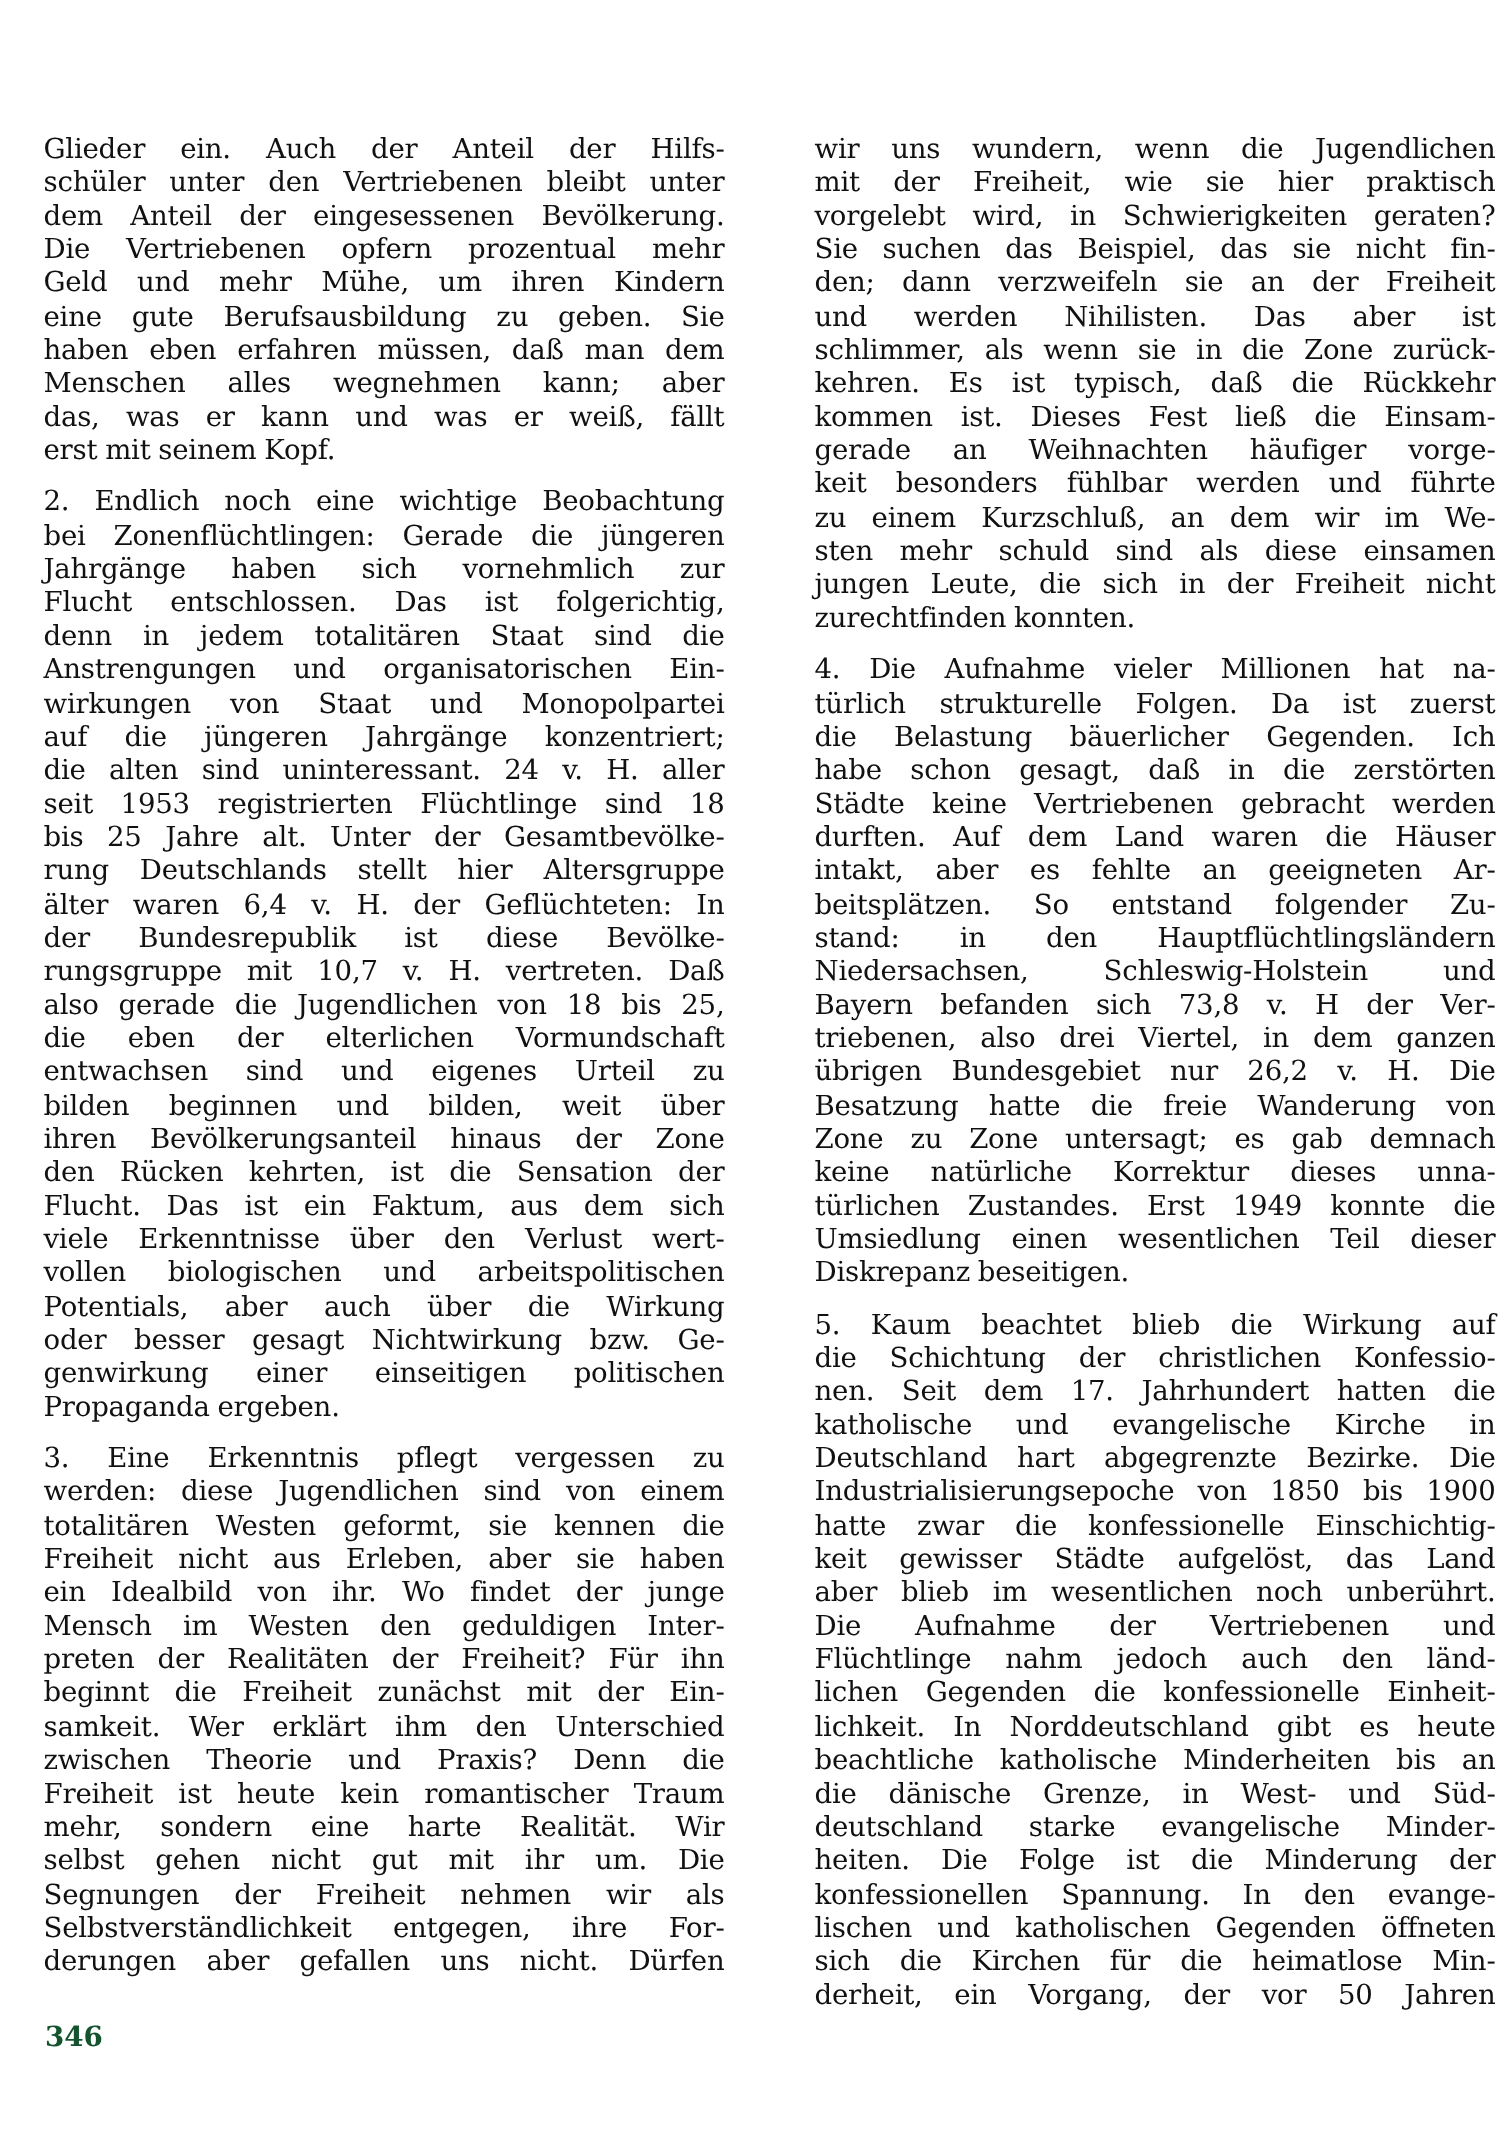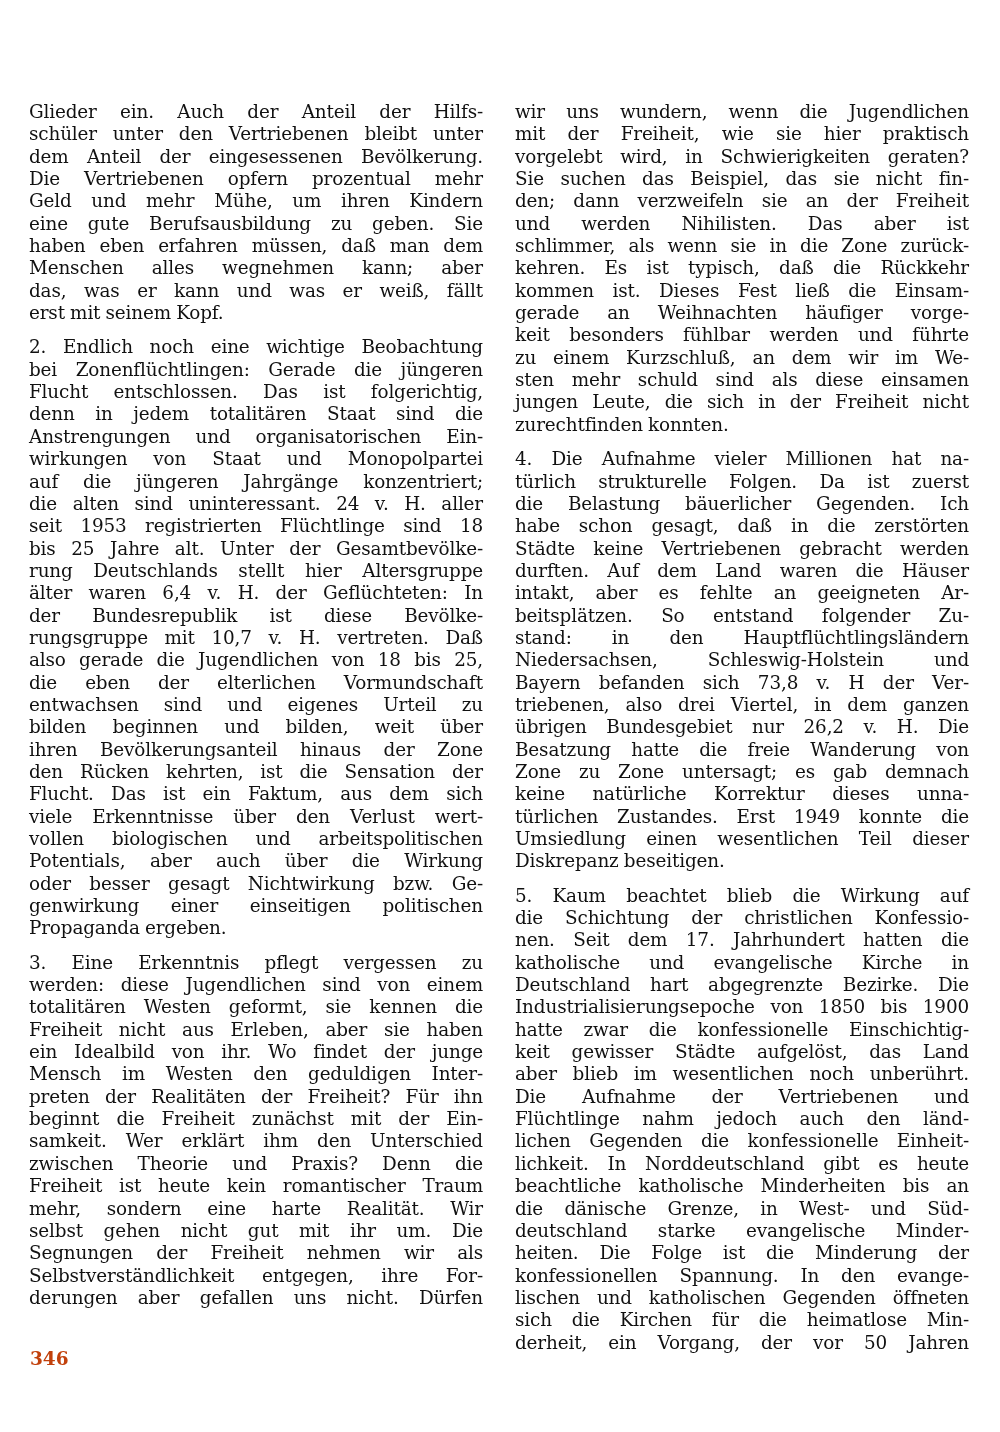--- a/index.html
+++ b/index.html
@@ -1,39 +1,39 @@
 <!DOCTYPE html>
 <html><head>
 <meta charset="utf-8">
 <style>
   html, body { margin: 0; padding: 0; background: #ffffff; }
   body { width: 1000px; height: 1432px; position: relative; overflow: hidden; }
   .page { position: absolute; left: 0; top: 0; width: 1000px; height: 1432px; background: #fff; }
-  .col { position: absolute; top: 89px; width: 454px; margin-top: 12px; }
+  .col { position: absolute; top: 89px; width: 454px; }
   .col-left { left: 29px; }
-  .col-right { left: 515px; }
+  .col-right { left: 543px; }
   .para { margin: 0 0 12px 0; }
   .line {
     display: block;
     height: 22.35px;
     line-height: 22.35px;
     font-family: "DejaVu Serif", "Liberation Serif", serif;
     font-size: 18.4px;
     color: #111;
     text-align: justify;
     text-align-last: justify;
     white-space: nowrap;
     letter-spacing: -0.15px;
     word-spacing: -0.5px;
   }
   .line.last { text-align-last: left; }
   .page-number {
     position: absolute; left: 30px; top: 1348px;
     font-family: "DejaVu Serif", "Liberation Serif", serif;
-    font-size: 18.5px; font-weight: bold; color: #c2410c;
+    font-size: 18.5px; font-weight: bold; color: #14532d;
   }
 </style>
 </head>
 <body>
 
 <div class="page">
   <div class="col col-left" id="col-0">
       <div class="para">
         <span class="line">Glieder ein. Auch der Anteil der Hilfs-</span>
         <span class="line">schüler unter den Vertriebenen bleibt unter</span>
@@ -42,20 +42,21 @@
         <span class="line">Geld und mehr Mühe, um ihren Kindern</span>
         <span class="line">eine gute Berufsausbildung zu geben. Sie</span>
         <span class="line">haben eben erfahren müssen, daß man dem</span>
         <span class="line">Menschen alles wegnehmen kann; aber</span>
         <span class="line">das, was er kann und was er weiß, fällt</span>
         <span class="line last">erst mit seinem Kopf.</span>
       </div>
       <div class="para">
         <span class="line">2. Endlich noch eine wichtige Beobachtung</span>
         <span class="line">bei Zonenflüchtlingen: Gerade die jüngeren</span>
+        <span class="line">Jahrgänge haben sich vornehmlich zur</span>
         <span class="line">Flucht entschlossen. Das ist folgerichtig,</span>
         <span class="line">denn in jedem totalitären Staat sind die</span>
         <span class="line">Anstrengungen und organisatorischen Ein-</span>
         <span class="line">wirkungen von Staat und Monopolpartei</span>
         <span class="line">auf die jüngeren Jahrgänge konzentriert;</span>
         <span class="line">die alten sind uninteressant. 24 v. H. aller</span>
         <span class="line">seit 1953 registrierten Flüchtlinge sind 18</span>
         <span class="line">bis 25 Jahre alt. Unter der Gesamtbevölke-</span>
         <span class="line">rung Deutschlands stellt hier Altersgruppe</span>
         <span class="line">älter waren 6,4 v. H. der Geflüchteten: In</span>

